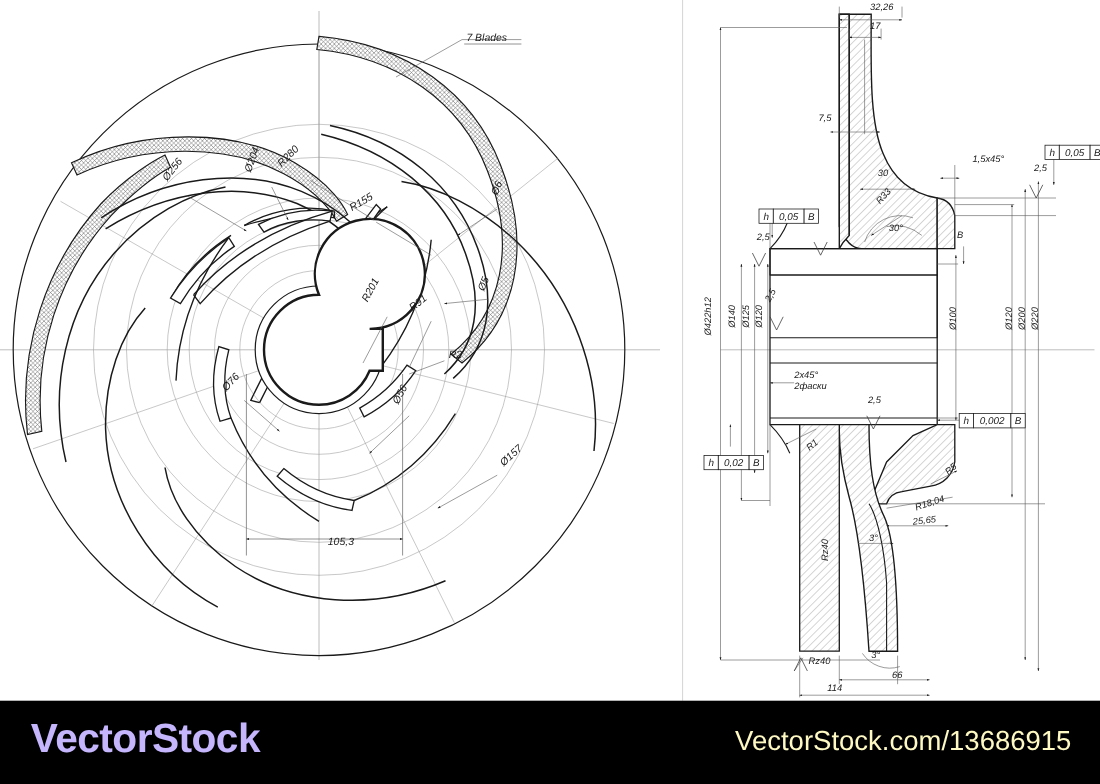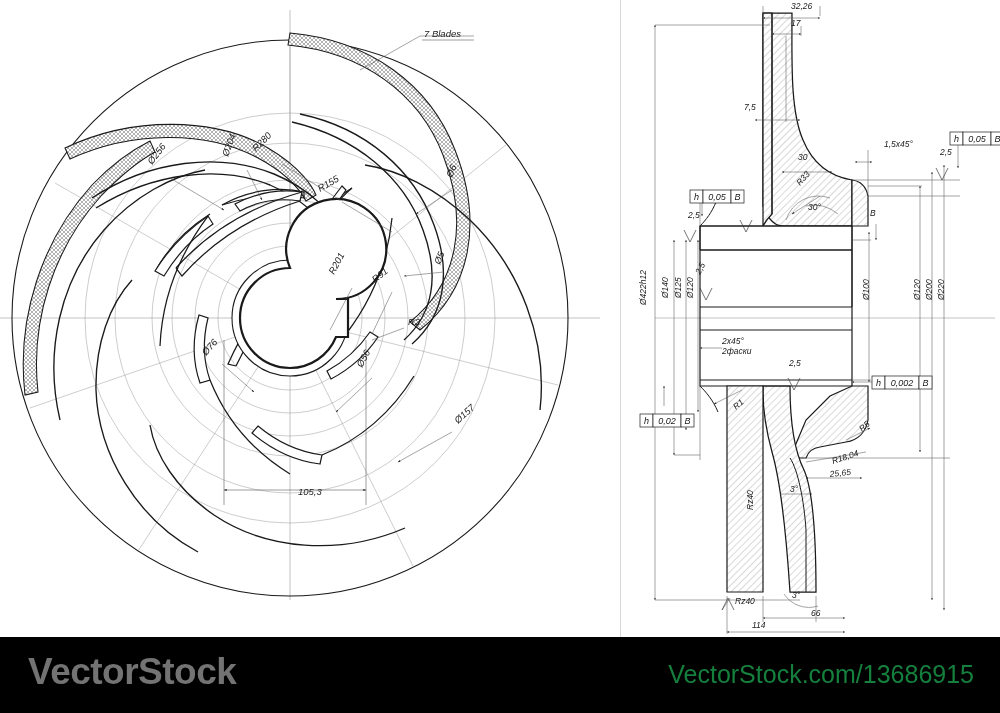--- a/index.html
+++ b/index.html
@@ -2,24 +2,24 @@
 <html><head>
 <meta charset="utf-8">
 <title>Impeller Technical Drawing</title>
 <style>
   html,body{margin:0;padding:0;background:#ffffff;}
   body{width:1000px;height:713px;overflow:hidden;
        font-family:"Liberation Sans",sans-serif;}
   #sheet{position:relative;width:1000px;height:713px;background:#ffffff;}
   #drawing-area{position:absolute;left:0;top:0;width:1000px;height:637px;background:#ffffff;}
   #footer{position:absolute;left:0;top:637px;width:1000px;height:76px;background:#000000;}
-  #footer .brand{position:absolute;left:28px;top:14px;color:#737373;
+  #footer .brand{position:absolute;left:28px;top:14px;color:#c4b5fd;
       font-size:37px;font-weight:bold;letter-spacing:-0.5px;
       font-family:"Liberation Sans",sans-serif;}
-  #footer .url{position:absolute;right:26px;top:23px;color:#15803d;
+  #footer .url{position:absolute;right:26px;top:23px;color:#fef9c3;
       font-size:25px;font-family:"Liberation Sans",sans-serif;}
   svg{display:block;}
   text{font-family:"Liberation Sans",sans-serif;font-style:italic;fill:#1a1a1a;}
   .divider{position:absolute;left:620px;top:0;width:1px;height:637px;background:#d8d8d8;}
 </style>
 </head>
 <body>
 
 <div id="sheet">
 

